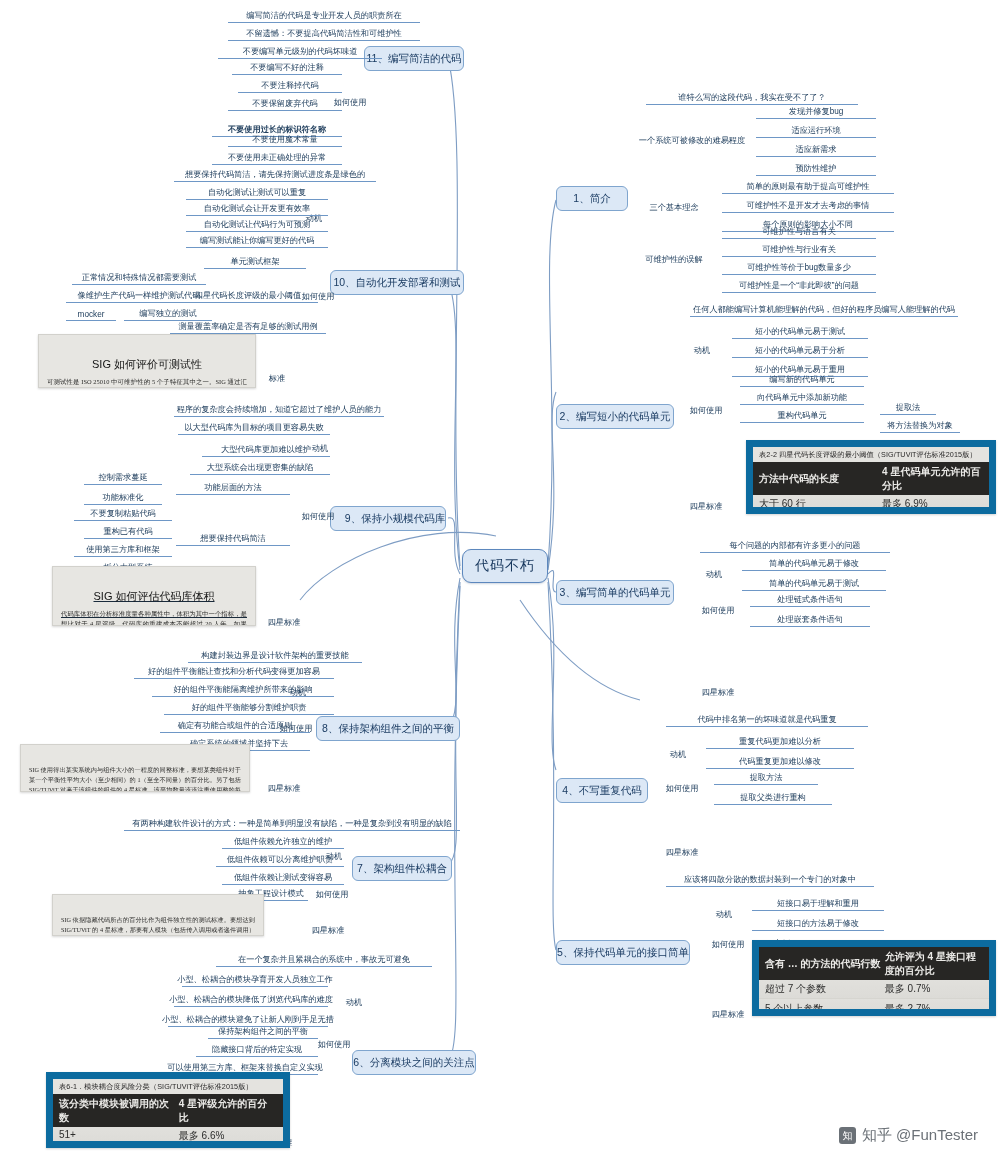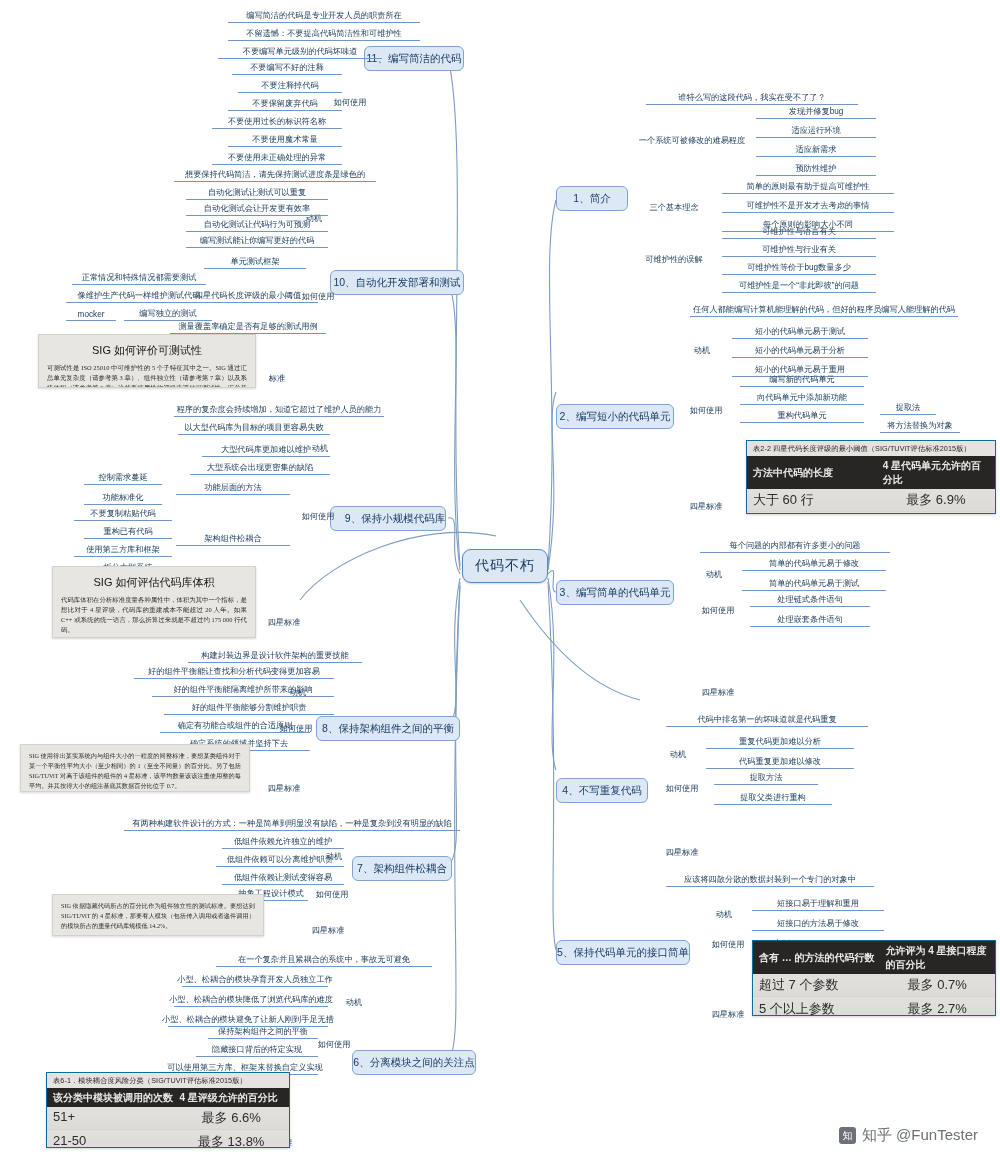--- a/index.html
+++ b/index.html
@@ -36,47 +36,47 @@
   .leaf{
     font-size:8.2px;color:#22405f;white-space:nowrap;
     display:flex;align-items:flex-end;justify-content:center;
     padding-bottom:1px;
     border-bottom:1.9px solid #6e97c6;
   }
 
   
   .scan{
     position:absolute;box-sizing:border-box;
-    background:#a3a3a3;border:1px solid #0369a1;
+    background:#a3a3a3;border:7px solid #0369a1;
     font-size:7px;color:#1d1d1d;overflow:hidden;
     box-shadow:0 1px 2px rgba(0,0,0,.18);
     filter:contrast(.93) brightness(1.0);
   }
   .scan .cap{
     padding:3px 5px 2px 6px;font-size:7.2px;color:#1b1b1b;
     background:#eceae6;letter-spacing:.1px;
   }
   .scan .hdr{
     display:flex;background:#201f1d;color:#f2f1ee;font-weight:bold;
     padding:2.5px 6px;font-size:10px;align-items:center;
   }
   .scan .hdr .c1{flex:1.22;}
   .scan .hdr .c2{flex:1;}
   .scan .row{
-    display:flex;padding:2.2px 6px;font-size:13px;color:#262625;
+    display:flex;padding:2.2px 6px;font-size:10px;color:#262625;
     background:linear-gradient(180deg,#e8e7e3,#e3e2de);
     border-bottom:1px solid #dcdbd6;
   }
   .scan .row .c1{flex:1.22;}
-  .scan .row .c2{flex:1;text-align:center;}
+  .scan .row .c2{flex:1;}
 
   
   .signote{
     position:absolute;box-sizing:border-box;background:#e7e6e2;
-    border:1px solid #d2d1cc;padding:6px 8px;overflow:hidden;
+    border:1px solid #d2d1cc;padding:20px 8px;overflow:hidden;
     box-shadow:0 1px 2px rgba(0,0,0,.16);
   }
   .signote .t{
     text-align:center;font-size:11px;color:#141414;margin:2px 0 5px;
     font-family:"Liberation Sans",sans-serif;
   }
   .signote .b{
     font-size:6.4px;line-height:1.55;color:#2a2a29;text-align:justify;
     font-family:"Liberation Serif",serif;
   }
@@ -234,21 +234,21 @@
 
   <div class="node lv1" style="left:364px;top:46px;width:100px;height:25px;">11、编写简洁的代码</div>
   <div class="node leaf" style="left:228px;top:10px;width:192px;height:13px;">编写简洁的代码是专业开发人员的职责所在</div>
   <div class="node leaf" style="left:228px;top:28px;width:192px;height:13px;">不留遗憾：不要提高代码简洁性和可维护性</div>
   <div class="node leaf" style="left:218px;top:46px;width:164px;height:13px;">不要编写单元级别的代码坏味道</div>
 
   <div class="node lv2" style="left:328px;top:96px;width:44px;height:13px;">如何使用</div>
   <div class="node leaf" style="left:232px;top:62px;width:110px;height:13px;">不要编写不好的注释</div>
   <div class="node leaf" style="left:238px;top:80px;width:104px;height:13px;">不要注释掉代码</div>
   <div class="node leaf" style="left:228px;top:98px;width:114px;height:13px;">不要保留废弃代码</div>
-  <div class="node leaf" style="left:212px;top:116px;width:130px;height:13px;">不要使用过长的标识符名称</div>
+  <div class="node leaf" style="left:212px;top:124px;width:130px;height:13px;font-weight:bold;">不要使用过长的标识符名称</div>
   <div class="node leaf" style="left:228px;top:134px;width:114px;height:13px;">不要使用魔术常量</div>
   <div class="node leaf" style="left:212px;top:152px;width:130px;height:13px;">不要使用未正确处理的异常</div>
 
   <div class="node lv1" style="left:330px;top:270px;width:134px;height:25px;">10、自动化开发部署和测试</div>
   <div class="node leaf" style="left:174px;top:169px;width:202px;height:13px;">想要保持代码简洁，请先保持测试进度条是绿色的</div>
 
   <div class="node lv2" style="left:296px;top:212px;width:36px;height:13px;">动机</div>
   <div class="node leaf" style="left:186px;top:187px;width:142px;height:13px;">自动化测试让测试可以重复</div>
   <div class="node leaf" style="left:186px;top:203px;width:142px;height:13px;">自动化测试会让开发更有效率</div>
   <div class="node leaf" style="left:186px;top:219px;width:142px;height:13px;">自动化测试让代码行为可预测</div>
@@ -277,28 +277,28 @@
   <div class="node leaf" style="left:178px;top:422px;width:152px;height:13px;">以大型代码库为目标的项目更容易失败</div>
   <div class="node leaf" style="left:202px;top:444px;width:128px;height:13px;">大型代码库更加难以维护</div>
   <div class="node leaf" style="left:190px;top:462px;width:140px;height:13px;">大型系统会出现更密集的缺陷</div>
 
   <div class="node lv2" style="left:296px;top:510px;width:44px;height:13px;">如何使用</div>
 
   <div class="node leaf" style="left:176px;top:482px;width:114px;height:13px;">功能层面的方法</div>
   <div class="node leaf" style="left:84px;top:472px;width:78px;height:13px;">控制需求蔓延</div>
   <div class="node leaf" style="left:84px;top:492px;width:78px;height:13px;">功能标准化</div>
 
-  <div class="node leaf" style="left:176px;top:533px;width:114px;height:13px;">架构组件松耦合</div>
+  <div class="node leaf" style="left:176px;top:533px;width:114px;height:13px;">想要保持代码简洁</div>
   <div class="node leaf" style="left:74px;top:508px;width:98px;height:13px;">不要复制粘贴代码</div>
   <div class="node leaf" style="left:84px;top:526px;width:88px;height:13px;">重构已有代码</div>
   <div class="node leaf" style="left:74px;top:544px;width:98px;height:13px;">使用第三方库和框架</div>
   <div class="node leaf" style="left:84px;top:562px;width:88px;height:13px;">拆分大型系统</div>
 
   <div class="node lv2" style="left:262px;top:616px;width:44px;height:13px;">四星标准</div>
-  <div class="signote" style="left:52px;top:566px;width:204px;height:72px;">
+  <div class="signote" style="left:52px;top:566px;width:204px;height:60px;text-decoration:underline;">
     <div class="t">SIG 如何评估代码库体积</div>
     <div class="b">代码库体积在分析标准度量各种属性中，体积为其中一个指标，是想比对于 4 星评级，代码库的重建成本不能超过 20 人年。如果 C++ 或系统的统一语言，那么折算过来就是不超过约 175 000 行代码。</div>
   </div>
 
   <div class="node lv1" style="left:316px;top:716px;width:144px;height:25px;">8、保持架构组件之间的平衡</div>
   <div class="node leaf" style="left:188px;top:650px;width:174px;height:13px;">构建封装边界是设计软件架构的重要技能</div>
 
   <div class="node lv2" style="left:280px;top:686px;width:36px;height:13px;">动机</div>
   <div class="node leaf" style="left:134px;top:666px;width:200px;height:13px;">好的组件平衡能让查找和分析代码变得更加容易</div>
   <div class="node leaf" style="left:152px;top:684px;width:182px;height:13px;">好的组件平衡能隔离维护所带来的影响</div>

